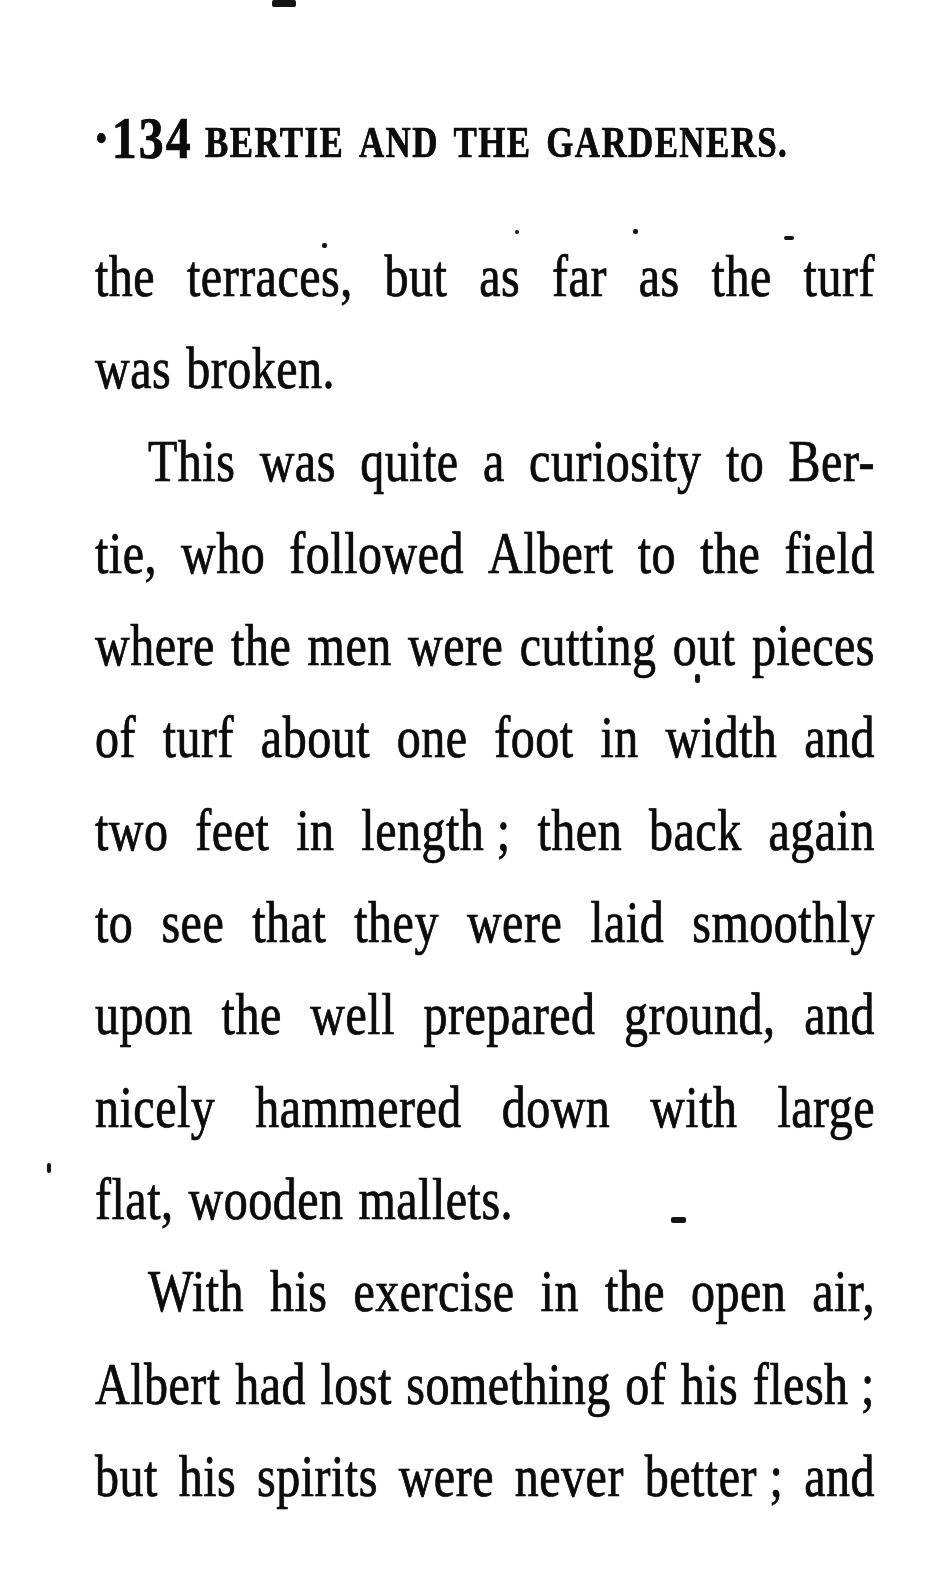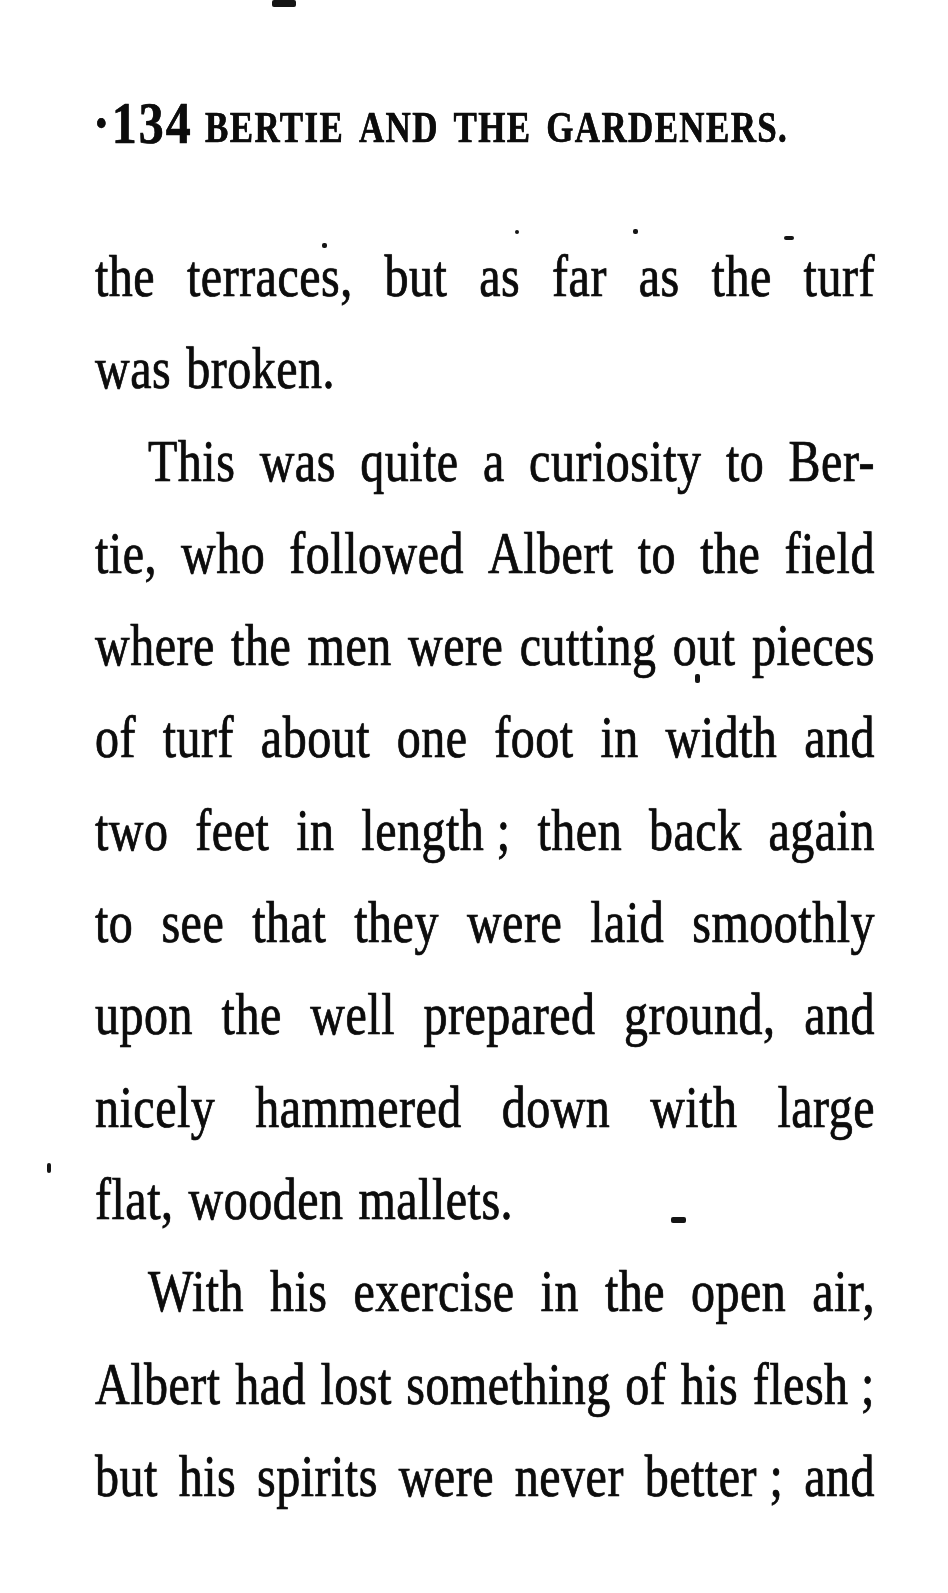--- a/index.html
+++ b/index.html
@@ -13,21 +13,21 @@
     width: 948px;
     height: 1593px;
     background: #ffffff;
     overflow: hidden;
     color: #0c0c0c;
   }
   
   .running-header {
     position: absolute;
     left: 93px;
-    top: 107px;
+    top: 122px;
     width: 695px;
     height: 48px;
   }
   .pagenum {
     position: absolute;
     left: 0;
     bottom: 2px;
     font-size: 50px;
     font-weight: bold;
     line-height: 1;

